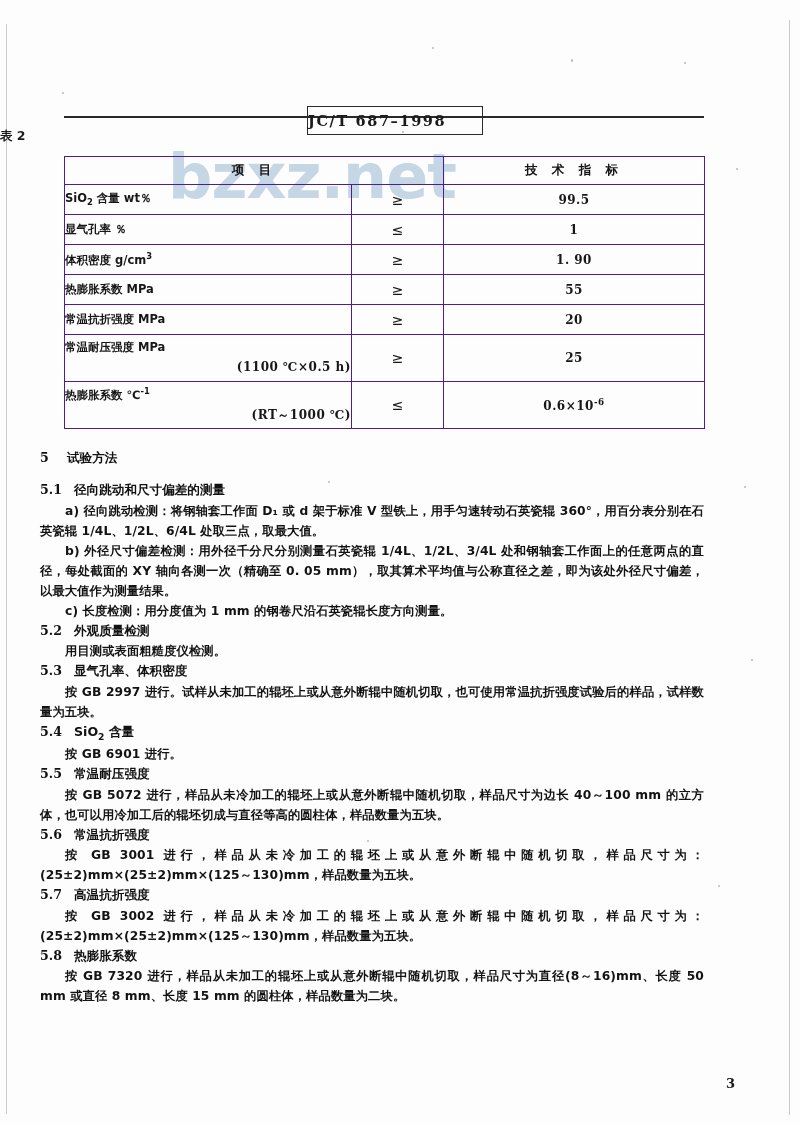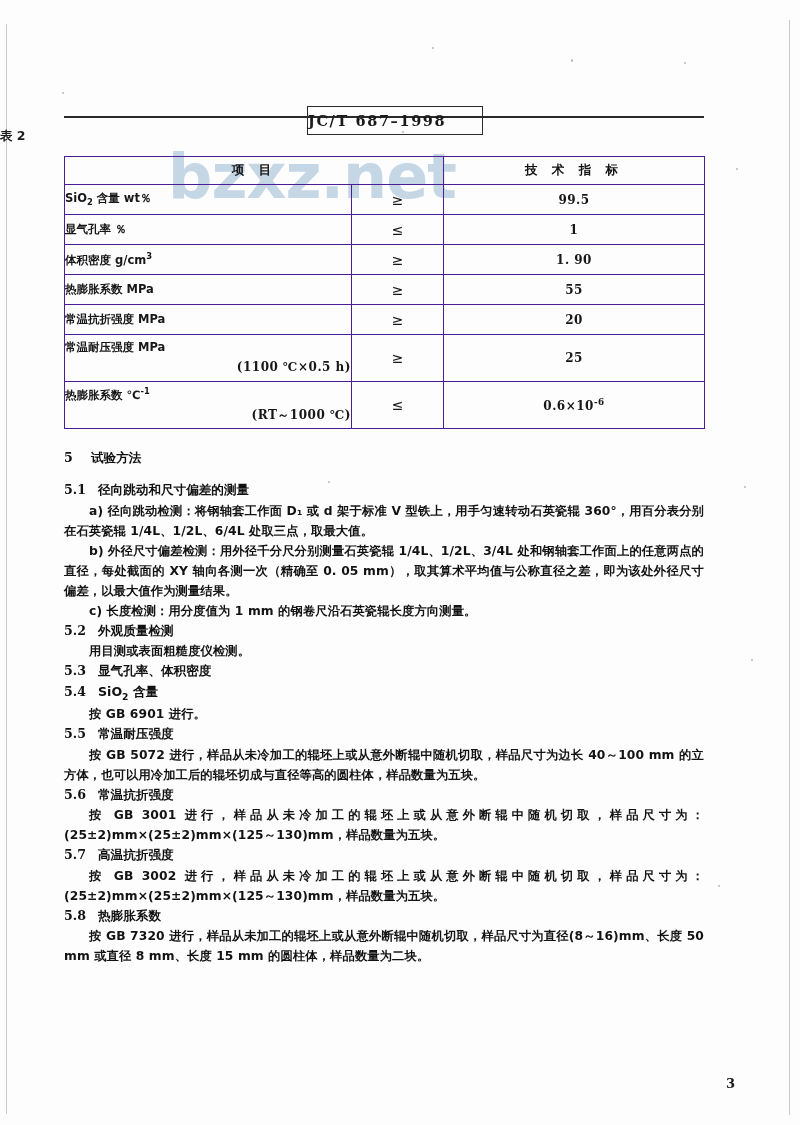--- a/index.html
+++ b/index.html
@@ -169,21 +169,21 @@
   
   .body-copy {
     position: absolute;
     left: 0;
     top: 448px;
     width: 800px;
     z-index: 8;
   }
   .sec {
     position: relative;
-    padding: 0 96px 0 64px;
+    padding: 0 96px 0 40px;
   }
   .sec-head {
     font-size: 12.6px;
     font-weight: 700;
     color: #111111;
     line-height: 1.62;
     margin: 0;
     font-family: "DejaVu Sans", "Liberation Sans", sans-serif;
     white-space: nowrap;
   }
@@ -335,20 +335,21 @@
       <p class="sec-head">
         <span class="sec-head-lead">5.2</span><span>外观质量检测</span>
       </p>
       <p class="para">用目测或表面粗糙度仪检测。</p>
     </div>
 
     <div class="sec">
       <p class="sec-head">
         <span class="sec-head-lead">5.3</span><span>显气孔率、体积密度</span>
       </p>
+      <p class="para">按 GB 2997 进行。试样从未加工的辊坯上或从意外断辊中随机切取，也可使用常温抗折强度试验后的样品，试样数量为五块。</p>
     </div>
 
     <div class="sec">
       <p class="sec-head">
         <span class="sec-head-lead">5.4</span><span>SiO<sub>2</sub> 含量</span>
       </p>
       <p class="para">按 GB 6901 进行。</p>
     </div>
 
     <div class="sec">

